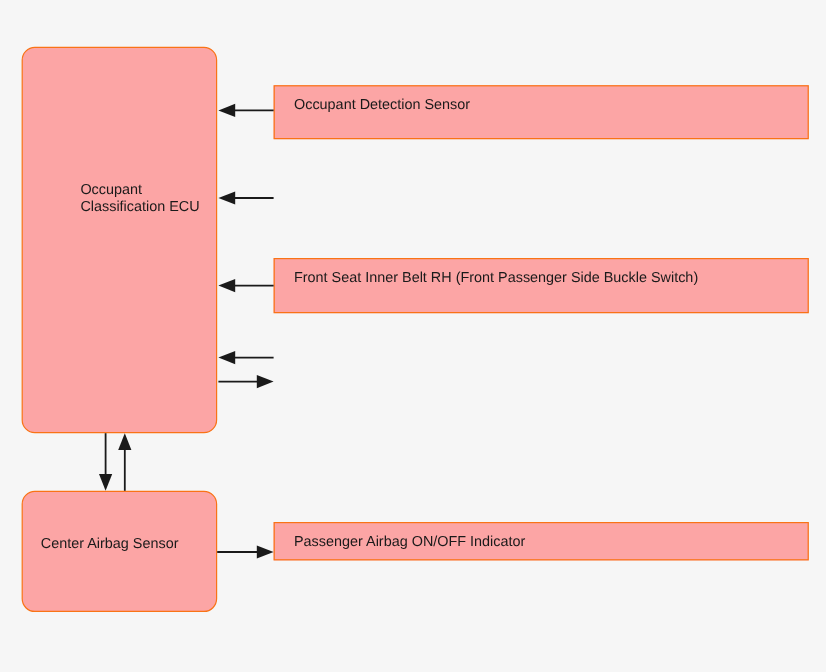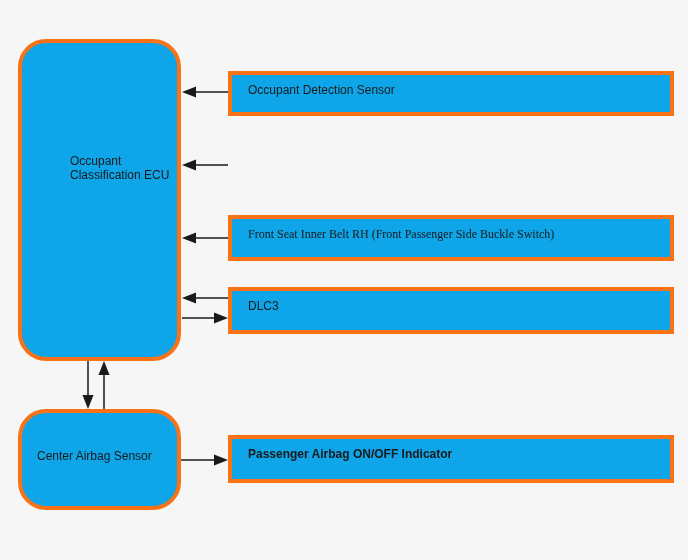--- a/index.html
+++ b/index.html
@@ -10,44 +10,44 @@
   }
   .canvas {
     position: relative;
     width: 688px;
     height: 560px;
     background: #f6f6f6;
     overflow: hidden;
   }
   .node {
     position: absolute;
-    background: #0ea5e9;
-    border: 4px solid #f97316;
+    background: #fca5a5;
+    border: 1px solid #f97316;
     font-size: 12px;
     color: #1a1a1a;
   }
   .node.rounded {
-    border-radius: 28px;
+    border-radius: 11px;
   }
   .node .label {
     position: absolute;
     white-space: normal;
     line-height: 14px;
   }
   
   #ecu           { left: 18px;  top: 39px;  width: 163px; height: 322px; }
   #ecu .label    { left: 48px;  top: 111px; width: 100px; }
   #center-airbag { left: 18px;  top: 409px; width: 163px; height: 101px; padding-left: 30px; }
   #center-airbag .label { left: 15px; top: 36px; width: 140px; }
   
   #box-ods        { left: 228px; top: 71px;  width: 446px; height: 45px; }
   #box-outer-belt { left: 228px; top: 144px; width: 446px; height: 48px; }
-  #box-inner-belt { left: 228px; top: 215px; width: 446px; height: 46px; font-family: Liberation Serif, serif; }
+  #box-inner-belt { left: 228px; top: 215px; width: 446px; height: 46px; }
   #box-dlc3       { left: 228px; top: 287px; width: 446px; height: 47px; }
-  #box-passenger  { left: 228px; top: 435px; width: 446px; height: 48px; font-weight: bold; }
+  #box-passenger  { left: 228px; top: 435px; width: 446px; height: 32px; }
   .rect-label {
     position: absolute;
     left: 16px;
     top: 8px;
     right: 8px;
     line-height: 14px;
   }
   .arrow-layer {
     position: absolute;
     left: 0; top: 0;
@@ -73,23 +73,20 @@
 
   <div class="node" id="box-ods">
     <div class="rect-label">Occupant Detection Sensor</div>
   </div>
 
 
   <div class="node" id="box-inner-belt">
     <div class="rect-label">Front Seat Inner Belt RH (Front Passenger Side Buckle Switch)</div>
   </div>
 
-  <div class="node" id="box-dlc3">
-    <div class="rect-label">DLC3</div>
-  </div>
 
   <div class="node" id="box-passenger">
     <div class="rect-label">Passenger Airbag ON/OFF Indicator</div>
   </div>
 
   <svg class="arrow-layer" viewBox="0 0 688 560">
 
     <g>
       <line x1="228" y1="92" x2="195" y2="92"></line>
       <polygon points="182,92 196,86.5 196,97.5"></polygon>

